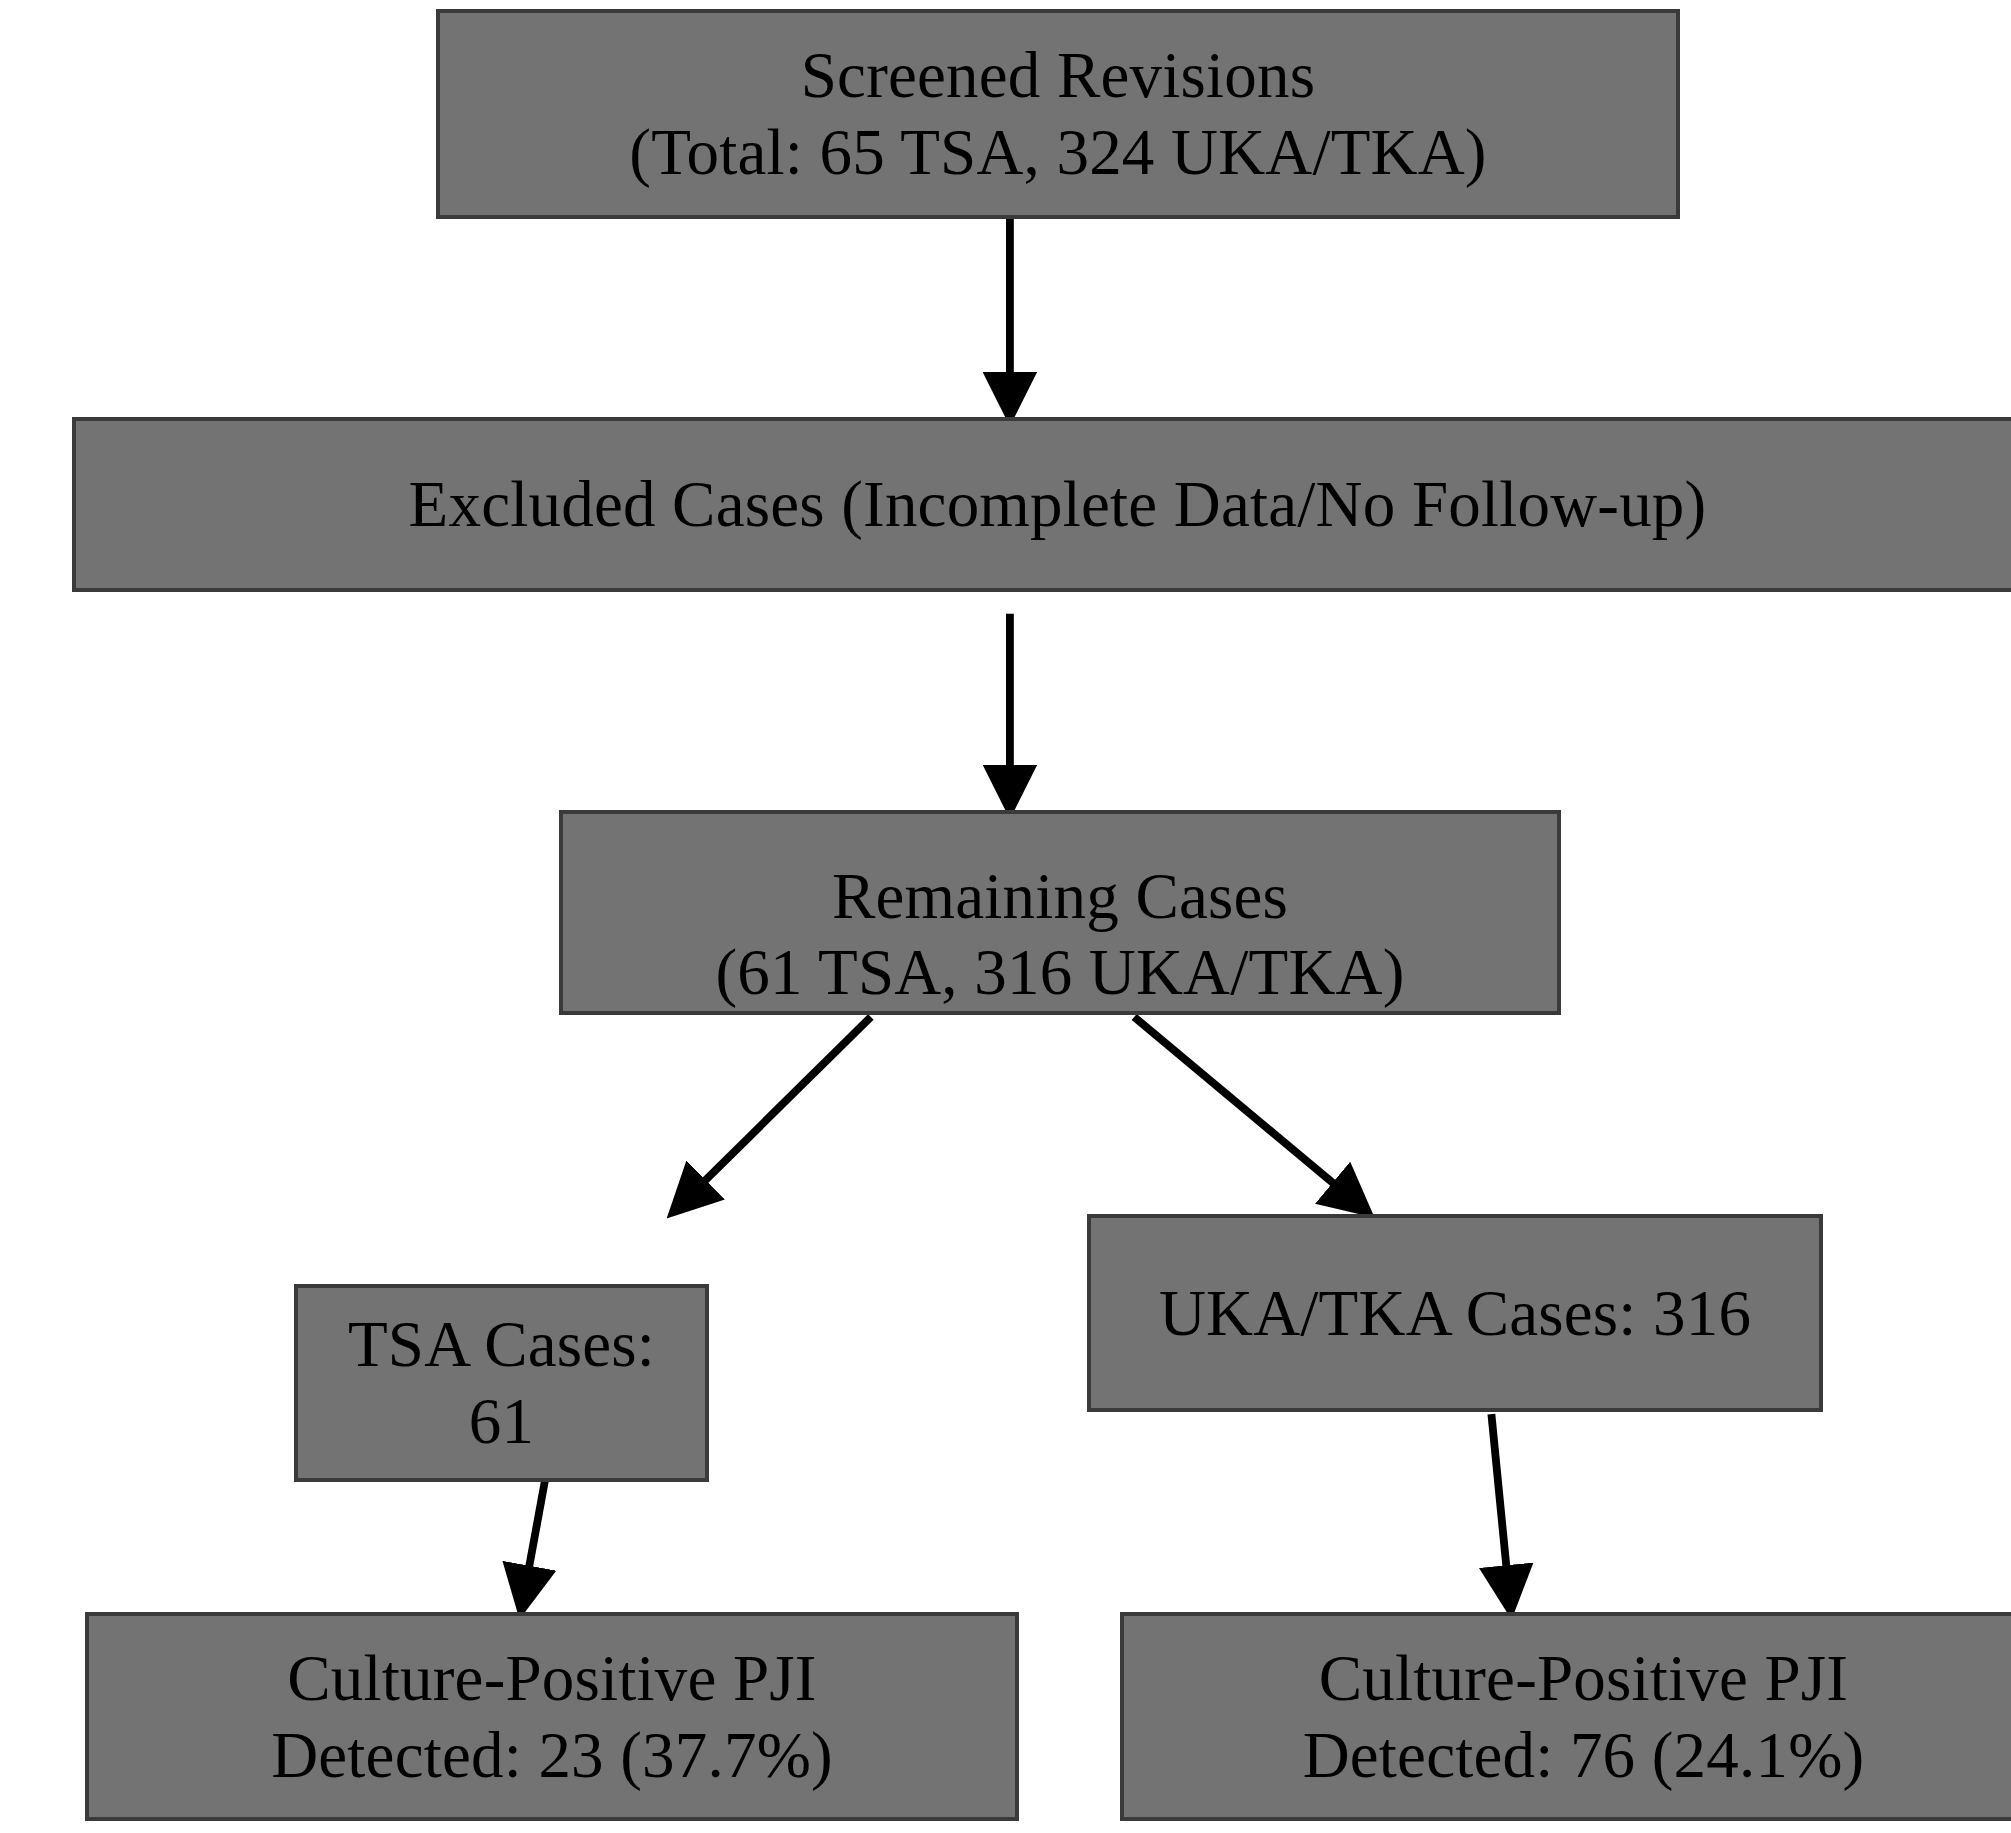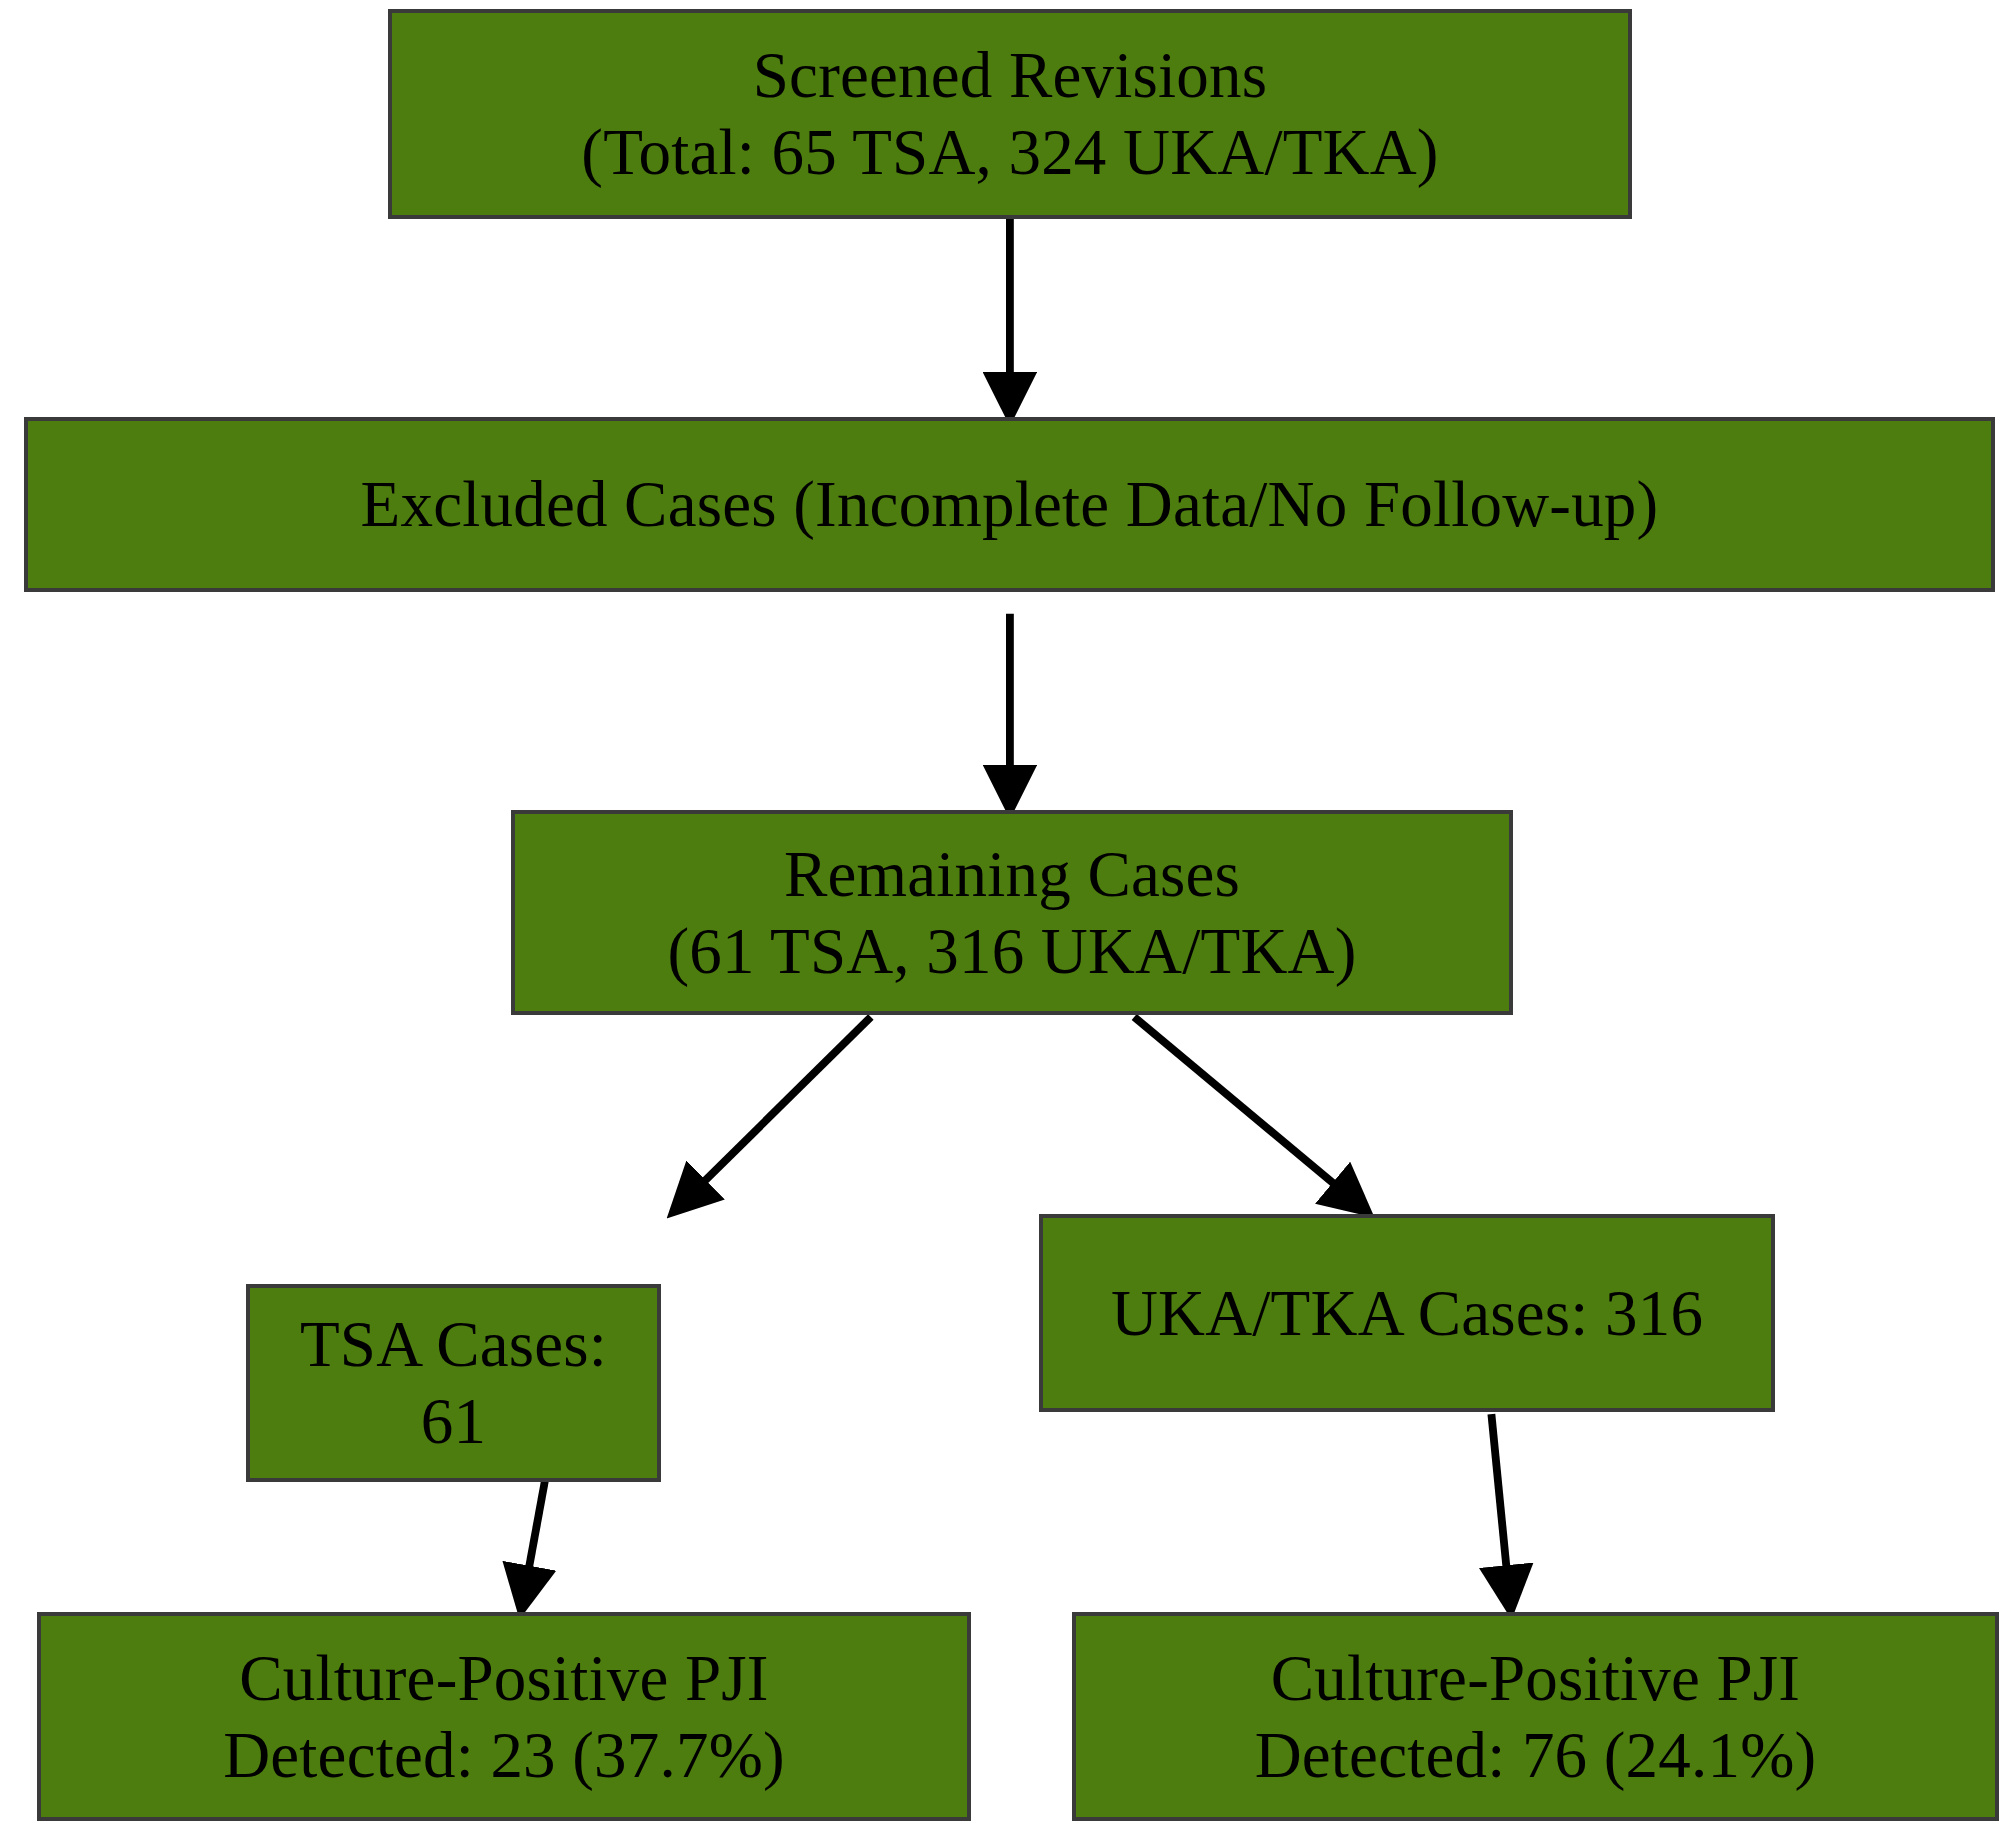--- a/index.html
+++ b/index.html
@@ -11,42 +11,43 @@
     position: relative;
     width: 2012px;
     height: 1834px;
     background: #ffffff;
     font-family: "Liberation Serif", "DejaVu Serif", serif;
     overflow: hidden;
   }
   .node {
     position: absolute;
     box-sizing: border-box;
-    background: #4d7c0f;
+    background: #737373;
     border: 4.3px solid #3a3a3a;
     display: flex;
     align-items: center;
     justify-content: center;
     text-align: center;
     color: #000000;
     line-height: 1.18;
     white-space: pre-line;
     letter-spacing: 0.2px;
+    margin-left: 48px;
   }
   .node .label {
     display: block;
     width: 100%;
     padding: 0 12px;
     box-sizing: border-box;
   }
 
   
   #node-screened      { left: 388px;  top: 8.7px;   width: 1244px; height: 210px; font-size: 65px; }
   #node-excluded      { left: 24px;   top: 417px;  width: 1971px; height: 175px; font-size: 65px; font-family: Liberation Serif, serif; }
-  #node-remaining     { left: 511px;  top: 810px;  width: 1002px; height: 205px; font-size: 65px; }
+  #node-remaining     { left: 511px;  top: 810px;  width: 1002px; height: 205px; font-size: 65px; align-items: flex-end; }
   #node-tsa-cases     { left: 246px;  top: 1284px; width: 415px;  height: 198px; font-size: 65px; }
   #node-uka-cases     { left: 1039px; top: 1214px; width: 736px;  height: 198px; font-size: 65px; }
   #node-tsa-pji       { left: 37px;   top: 1612px; width: 934px; height: 209px; font-size: 65px; }
   #node-uka-pji       { left: 1072px; top: 1612px; width: 927px; height: 209px; font-size: 65px; }
 
   #edges {
     position: absolute;
     left: 0; top: 0;
     width: 2012px;
     height: 1834px;

